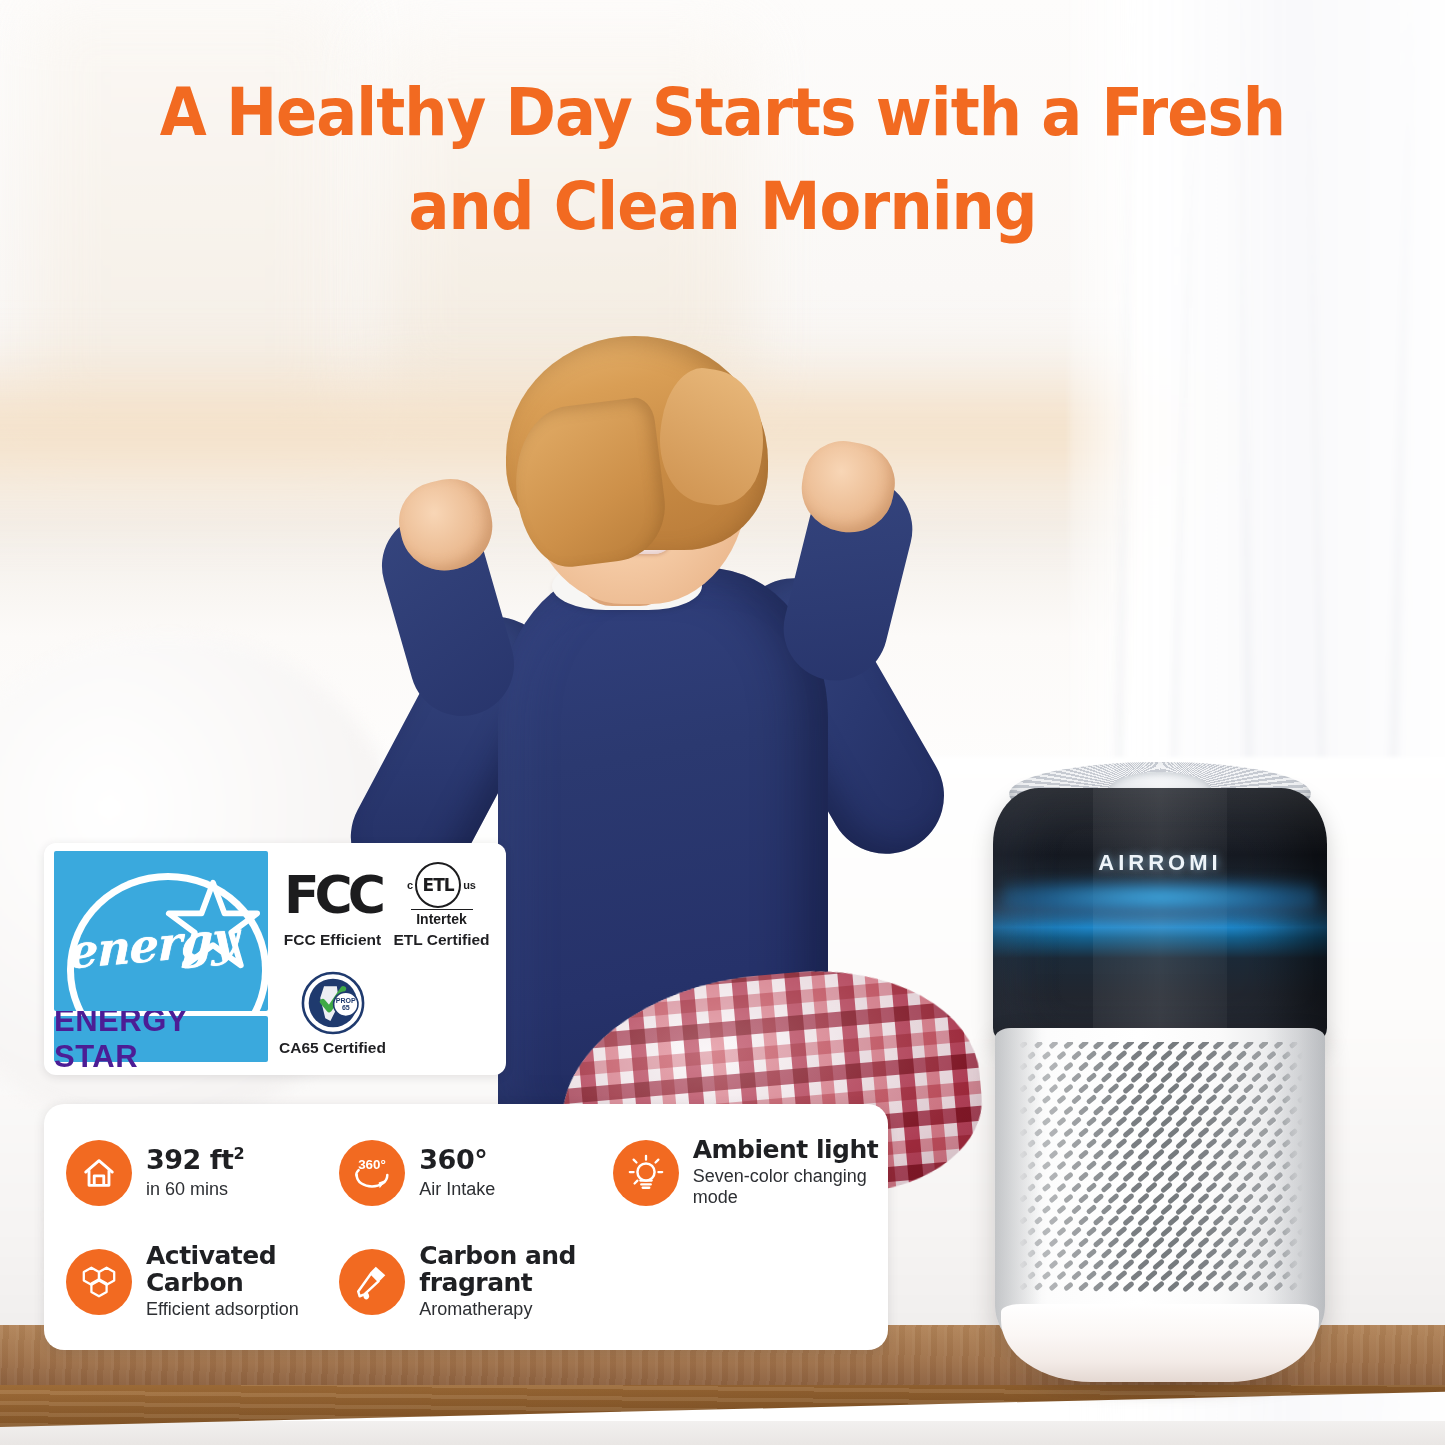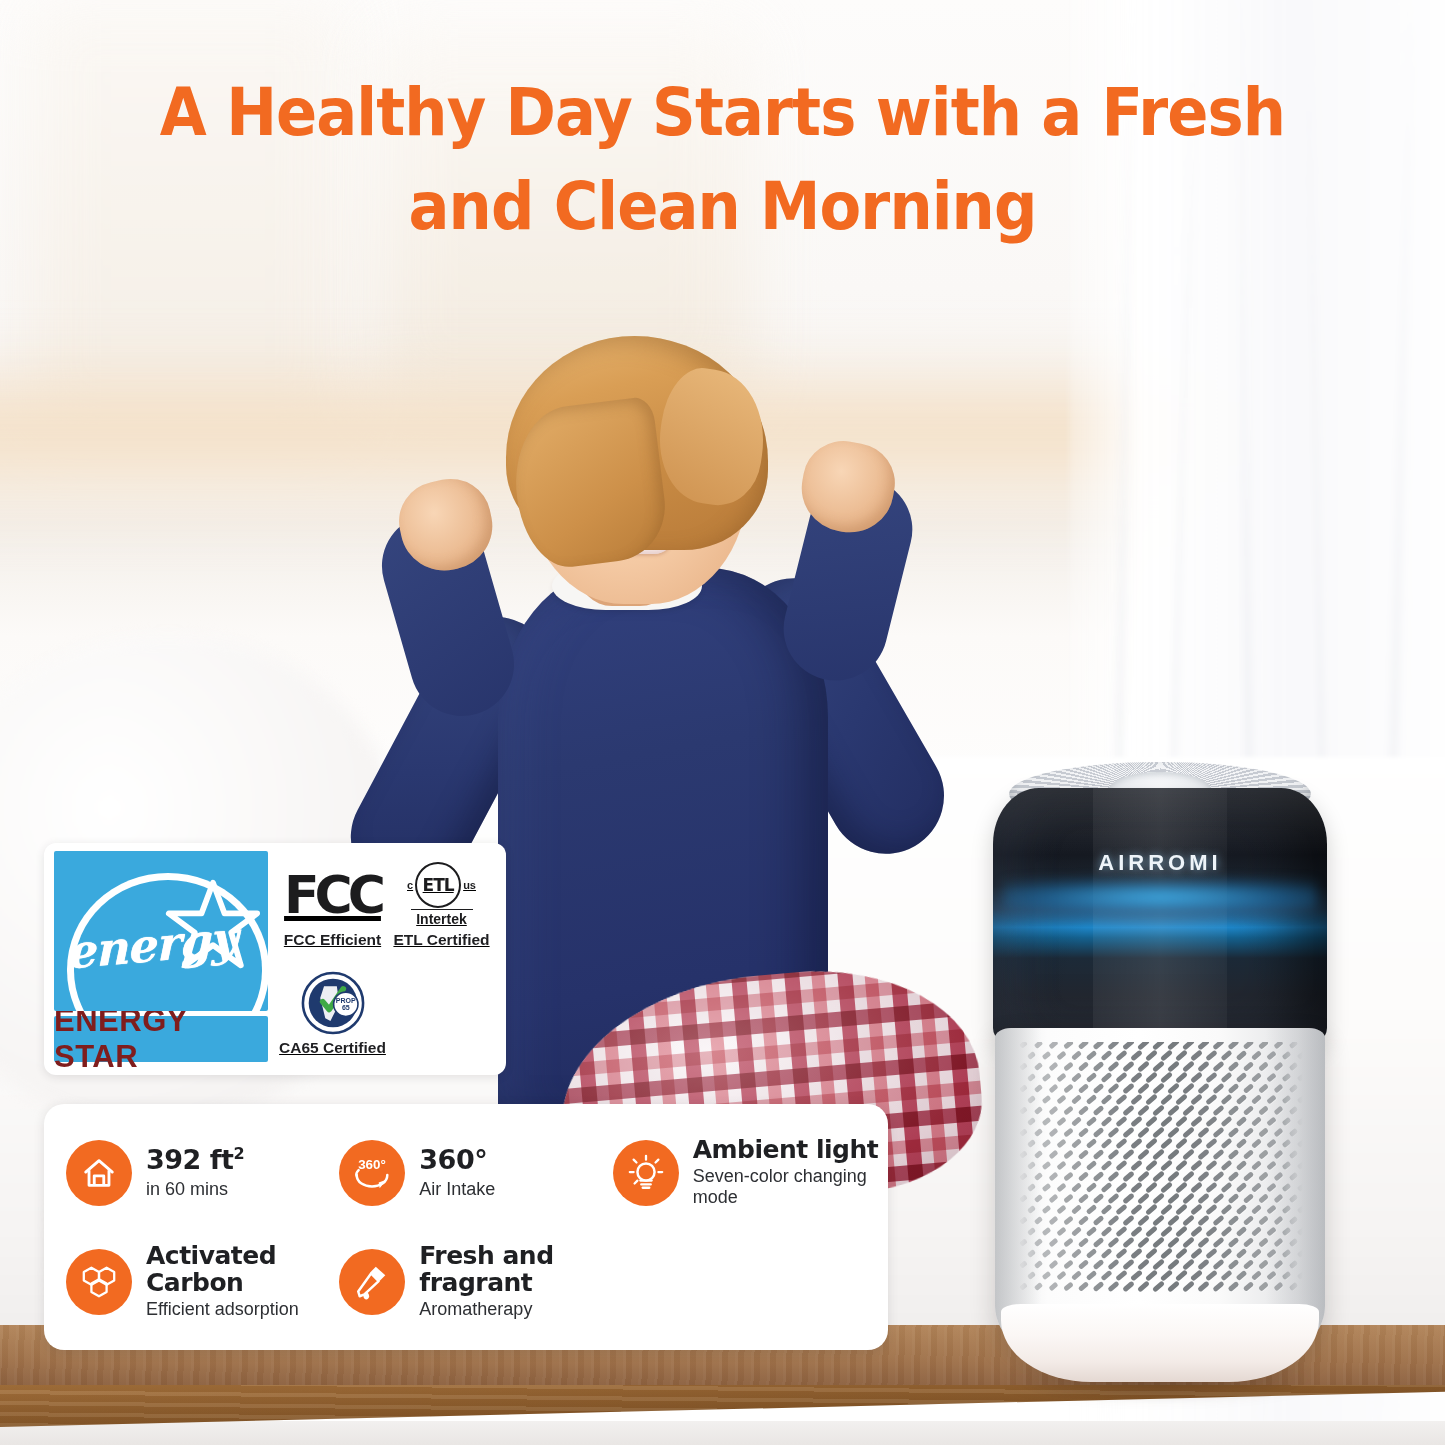--- a/index.html
+++ b/index.html
@@ -339,27 +339,26 @@
     letter-spacing:-1px;transform:rotate(-5deg) skewX(-6deg);
     text-shadow:0 0 1px #fff;
   }
   .estar-star{
     position:absolute;right:7px;top:26px;width:96px;height:96px;
     color:#fff;
   }
   .estar-bar{
     width:100%;height:46px;background:#3aa9dd;border-radius:2px;
     display:flex;align-items:center;justify-content:center;
-    color:#7f1d1d;font-weight:700;font-size:31px;letter-spacing:.5px;
+    color:#4c1d95;font-weight:700;font-size:31px;letter-spacing:.5px;
     font-family:"Liberation Sans", sans-serif;
   }
   .cert-grid{
     flex:1;display:grid;grid-template-columns:1fr 1fr;grid-template-rows:1fr 1fr;
     gap:0;
-    text-decoration:underline;
   }
   .cert-cell{
     display:flex;flex-direction:column;align-items:center;justify-content:center;gap:3px;
   }
   .cert-mark{height:66px;display:flex;align-items:center;justify-content:center;}
   .cert-cap{
     font-size:15.5px;font-weight:700;color:#1f1f22;
     font-family:"Liberation Sans", sans-serif;white-space:nowrap;
   }
   .fcc-text{
@@ -1089,20 +1088,20 @@
 
     <div class="feat">
       <div class="feat-ico">
         <svg width="38" height="40" viewBox="0 0 40 42">
           <path d="M24 5 L34 14 L28 20 L18 11 Z" fill="#fff"></path>
           <path d="M19 12 L27 20 L12 34 L7 36 L5.5 31 Z" fill="none" stroke="#fff" stroke-width="2.6" stroke-linejoin="round"></path>
           <path d="M11 36 C11 33 14 31 14 31 C14 31 17 33 17 36 C17 38 15.5 39.5 14 39.5 C12.5 39.5 11 38 11 36 Z" fill="#fff"></path>
         </svg>
       </div>
       <div class="feat-txt">
-        <div class="feat-title two-line">Fresh and fragrant</div>
+        <div class="feat-title two-line">Carbon and fragrant</div>
         <div class="feat-sub">Aromatherapy</div>
       </div>
     </div>
 
   </div>
 
 </div>
 
 </body></html>

